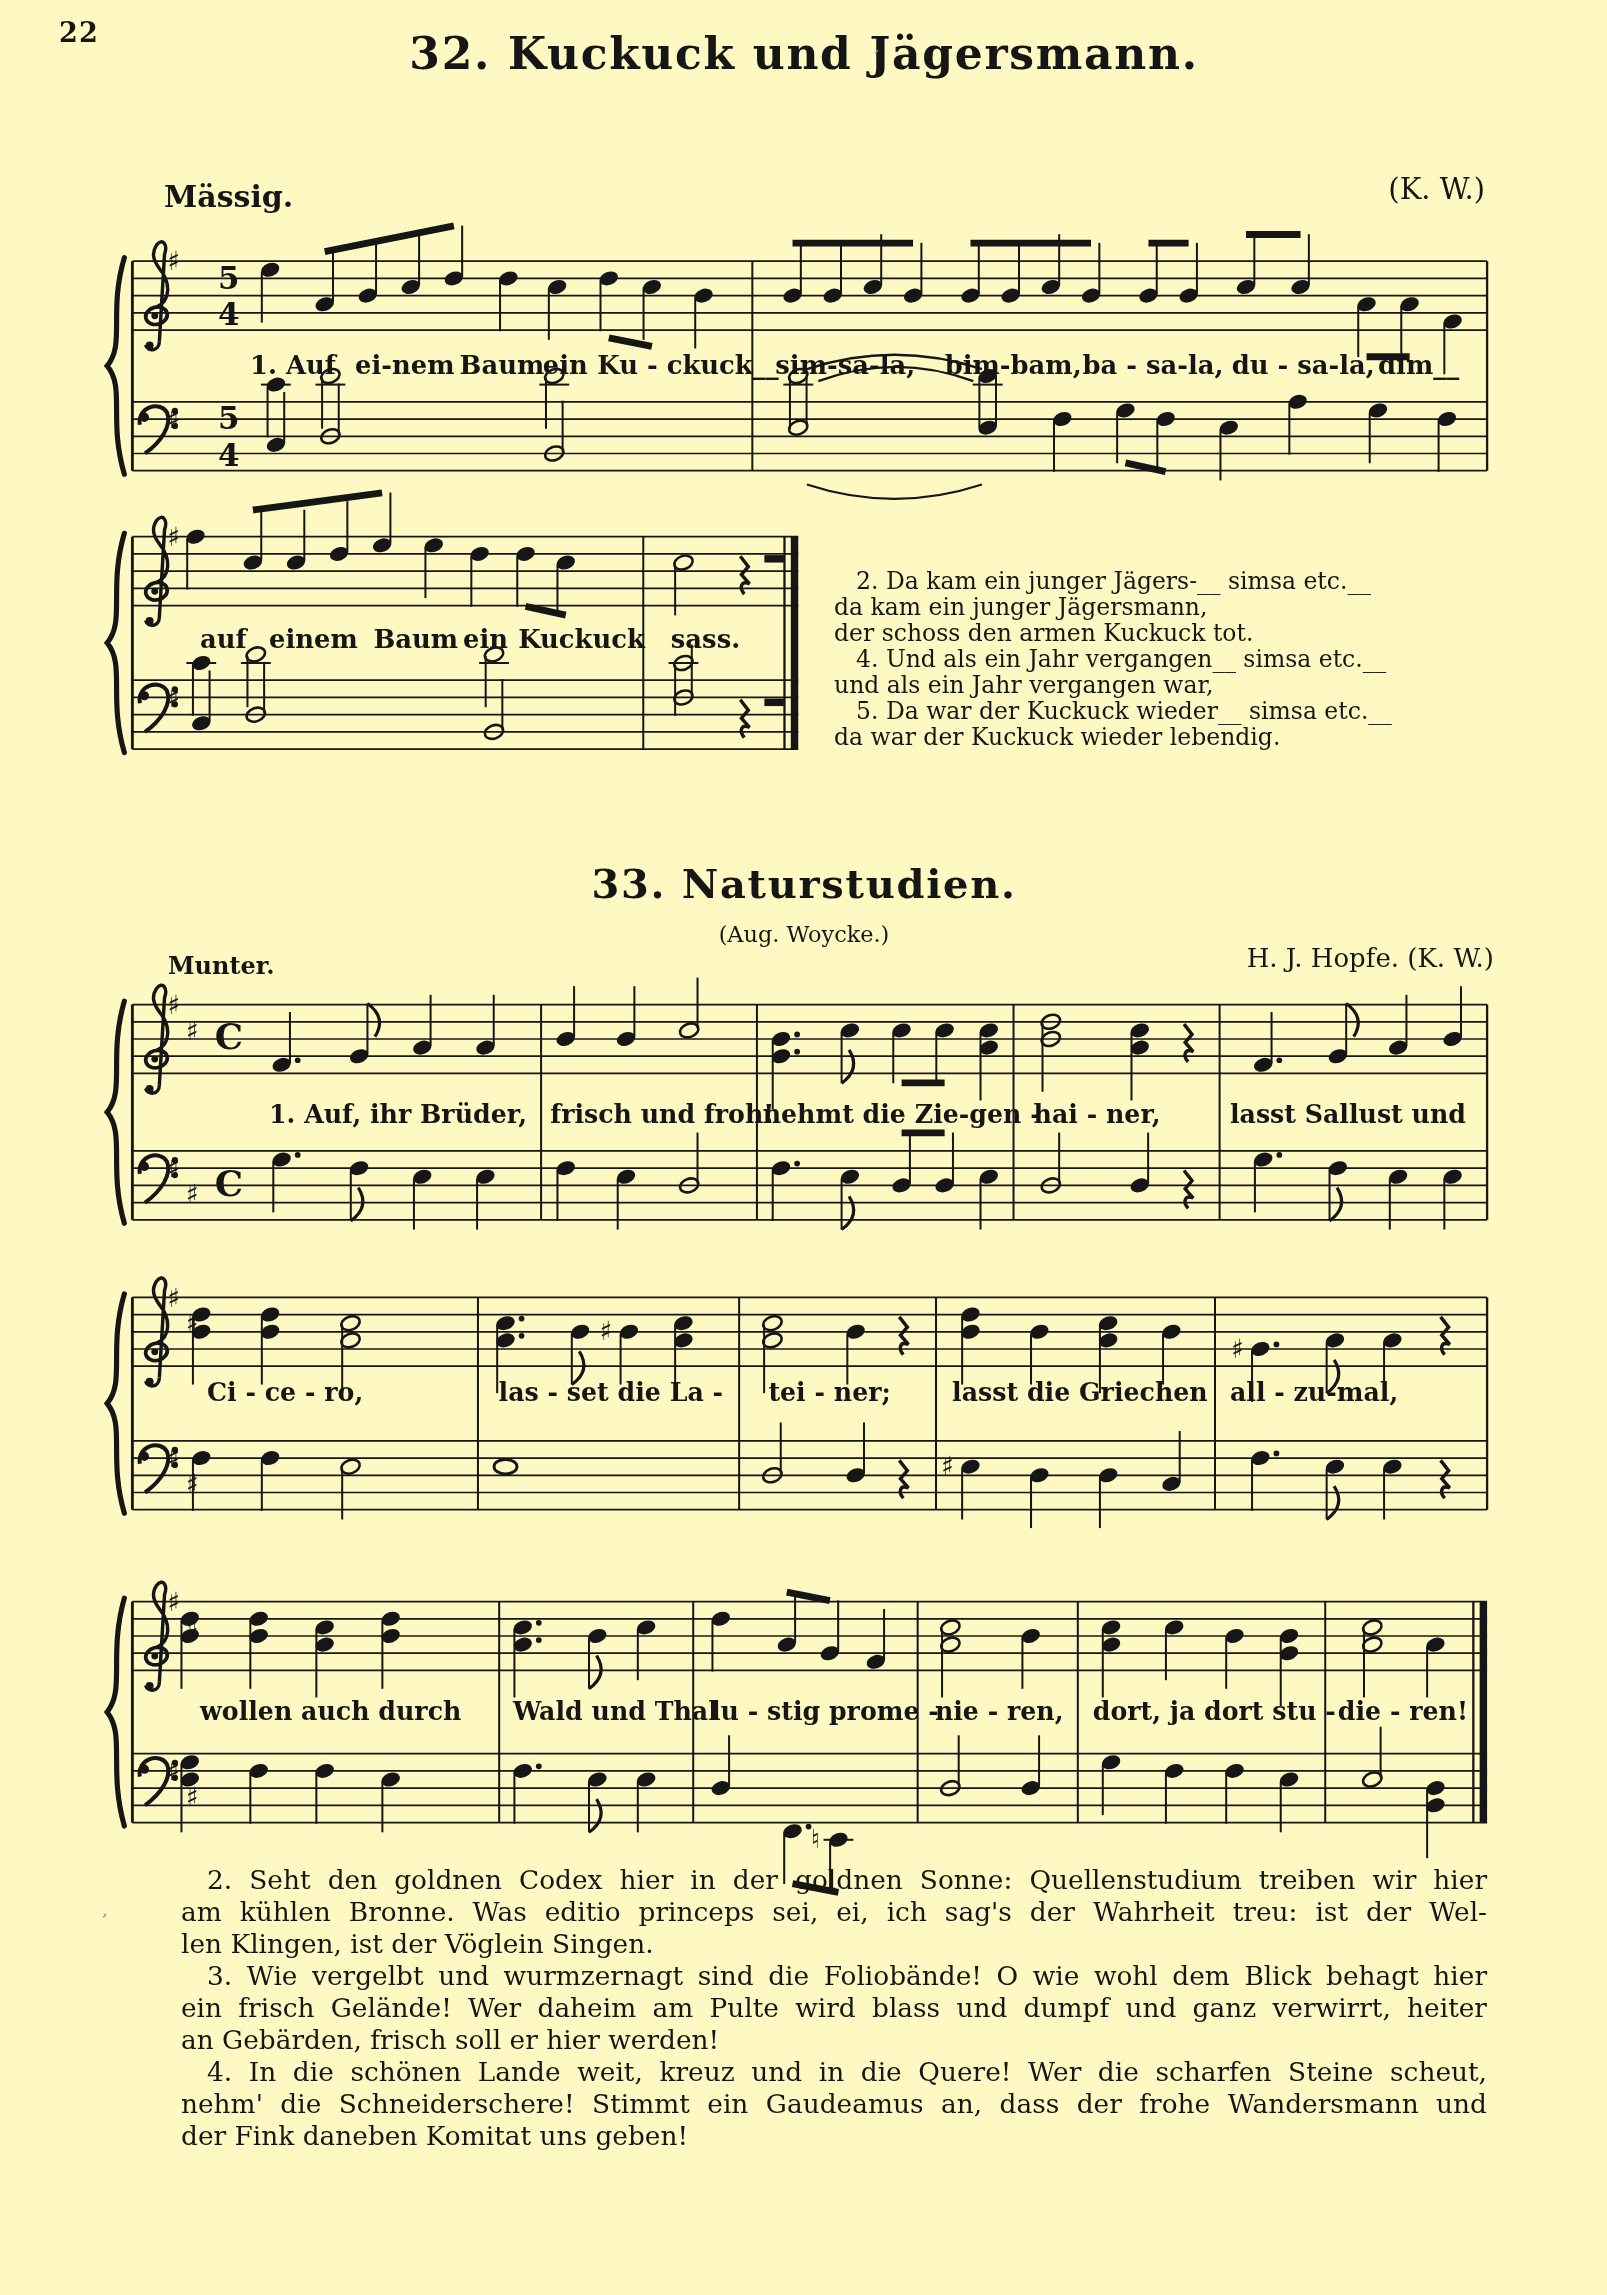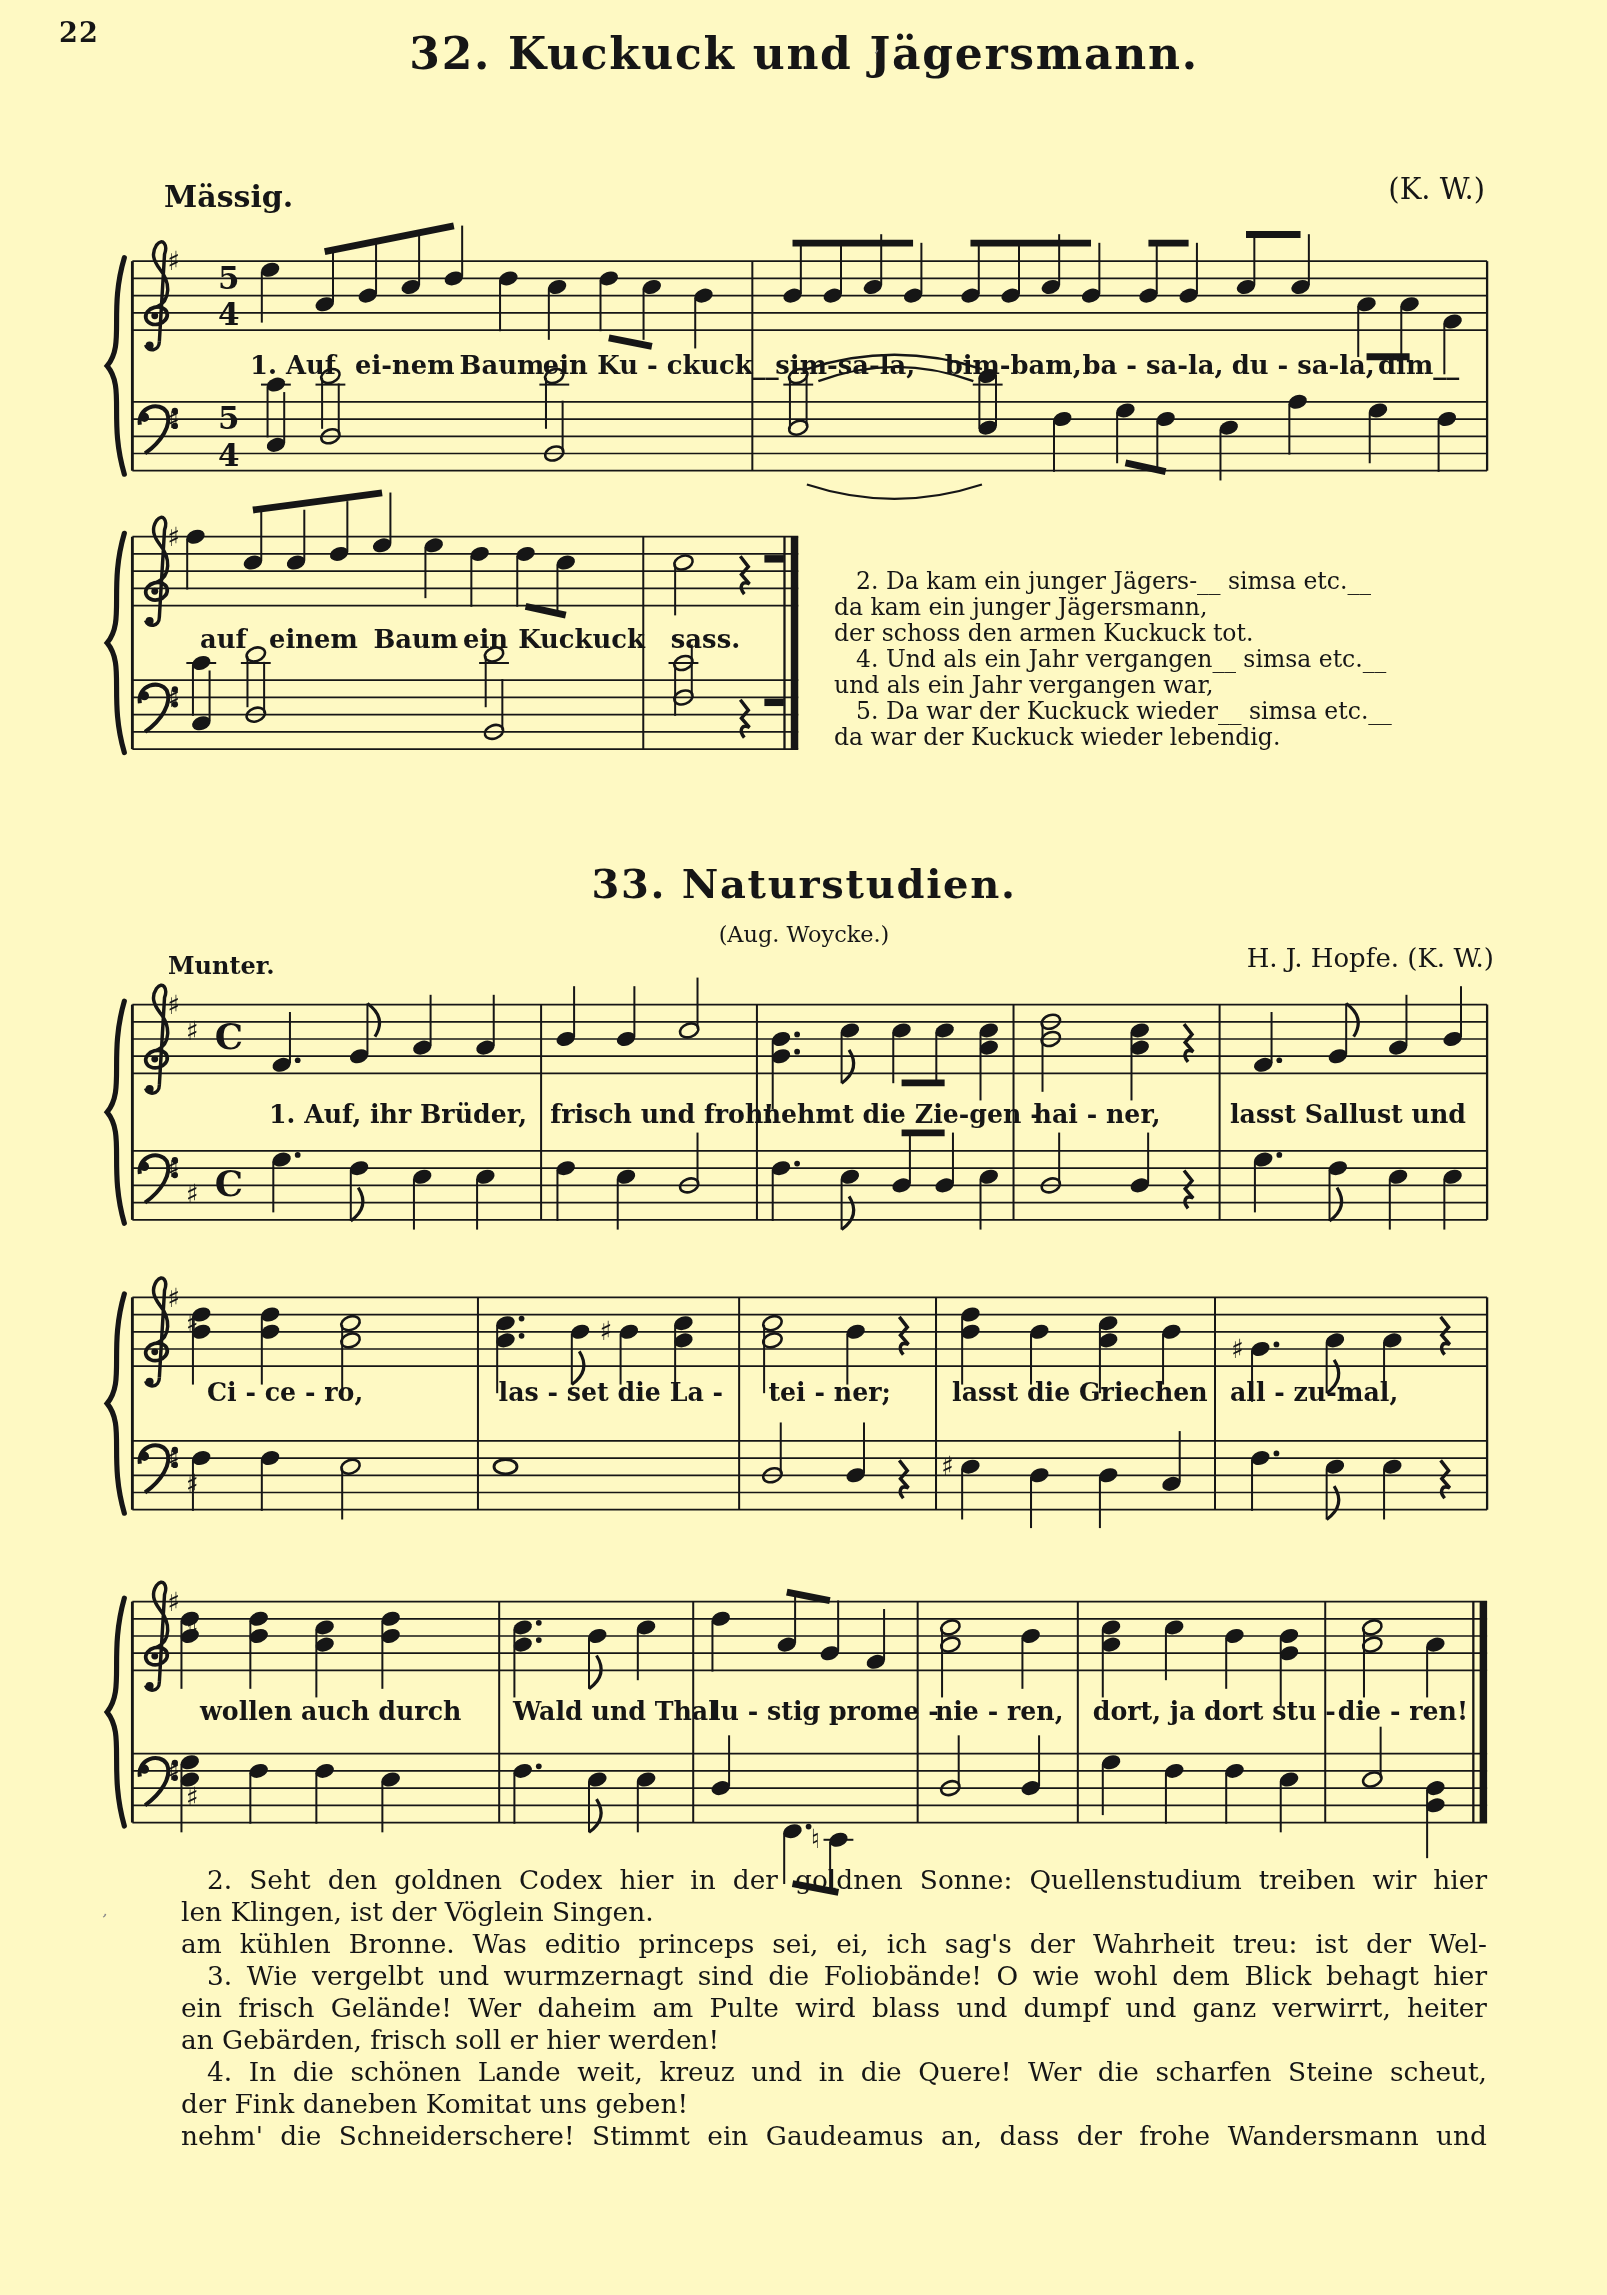--- a/index.html
+++ b/index.html
@@ -1022,25 +1022,25 @@
       <div class="vline">da war der Kuckuck wieder lebendig.</div>
     </div>
 
   <h2 class="abs title33">33. Naturstudien.</h2>
   <div class="abs subtitle33">(Aug. Woycke.)</div>
   <div class="abs credit33">H. J. Hopfe. (K. W.)</div>
   <div class="abs tempo33">Munter.</div>
 
   <div class="abs verses33" id="verses33">
       <div class="pline num">2. Seht den goldnen Codex hier in der goldnen Sonne: Quellenstudium treiben wir hier</div>
+      <div class="pline">am kühlen Bronne. Was editio princeps sei, ei, ich sag's der Wahrheit treu: ist der Wel-</div>
       <div class="pline last">len Klingen, ist der Vöglein Singen.</div>
-      <div class="pline">am kühlen Bronne. Was editio princeps sei, ei, ich sag's der Wahrheit treu: ist der Wel-</div>
       <div class="pline num">3. Wie vergelbt und wurmzernagt sind die Foliobände! O wie wohl dem Blick behagt hier</div>
       <div class="pline">ein frisch Gelände! Wer daheim am Pulte wird blass und dumpf und ganz verwirrt, heiter</div>
       <div class="pline last">an Gebärden, frisch soll er hier werden!</div>
       <div class="pline num">4. In die schönen Lande weit, kreuz und in die Quere! Wer die scharfen Steine scheut,</div>
+      <div class="pline">nehm' die Schneiderschere! Stimmt ein Gaudeamus an, dass der frohe Wandersmann und</div>
       <div class="pline last">der Fink daneben Komitat uns geben!</div>
-      <div class="pline">nehm' die Schneiderschere! Stimmt ein Gaudeamus an, dass der frohe Wandersmann und</div>
     </div>
 <div class="abs artifact" style="left: 873px; top: 46px;">’</div>
     <div class="abs artifact" style="left: 101px; top: 1910px;">’</div>
   </div>
 
 
 </body></html>

